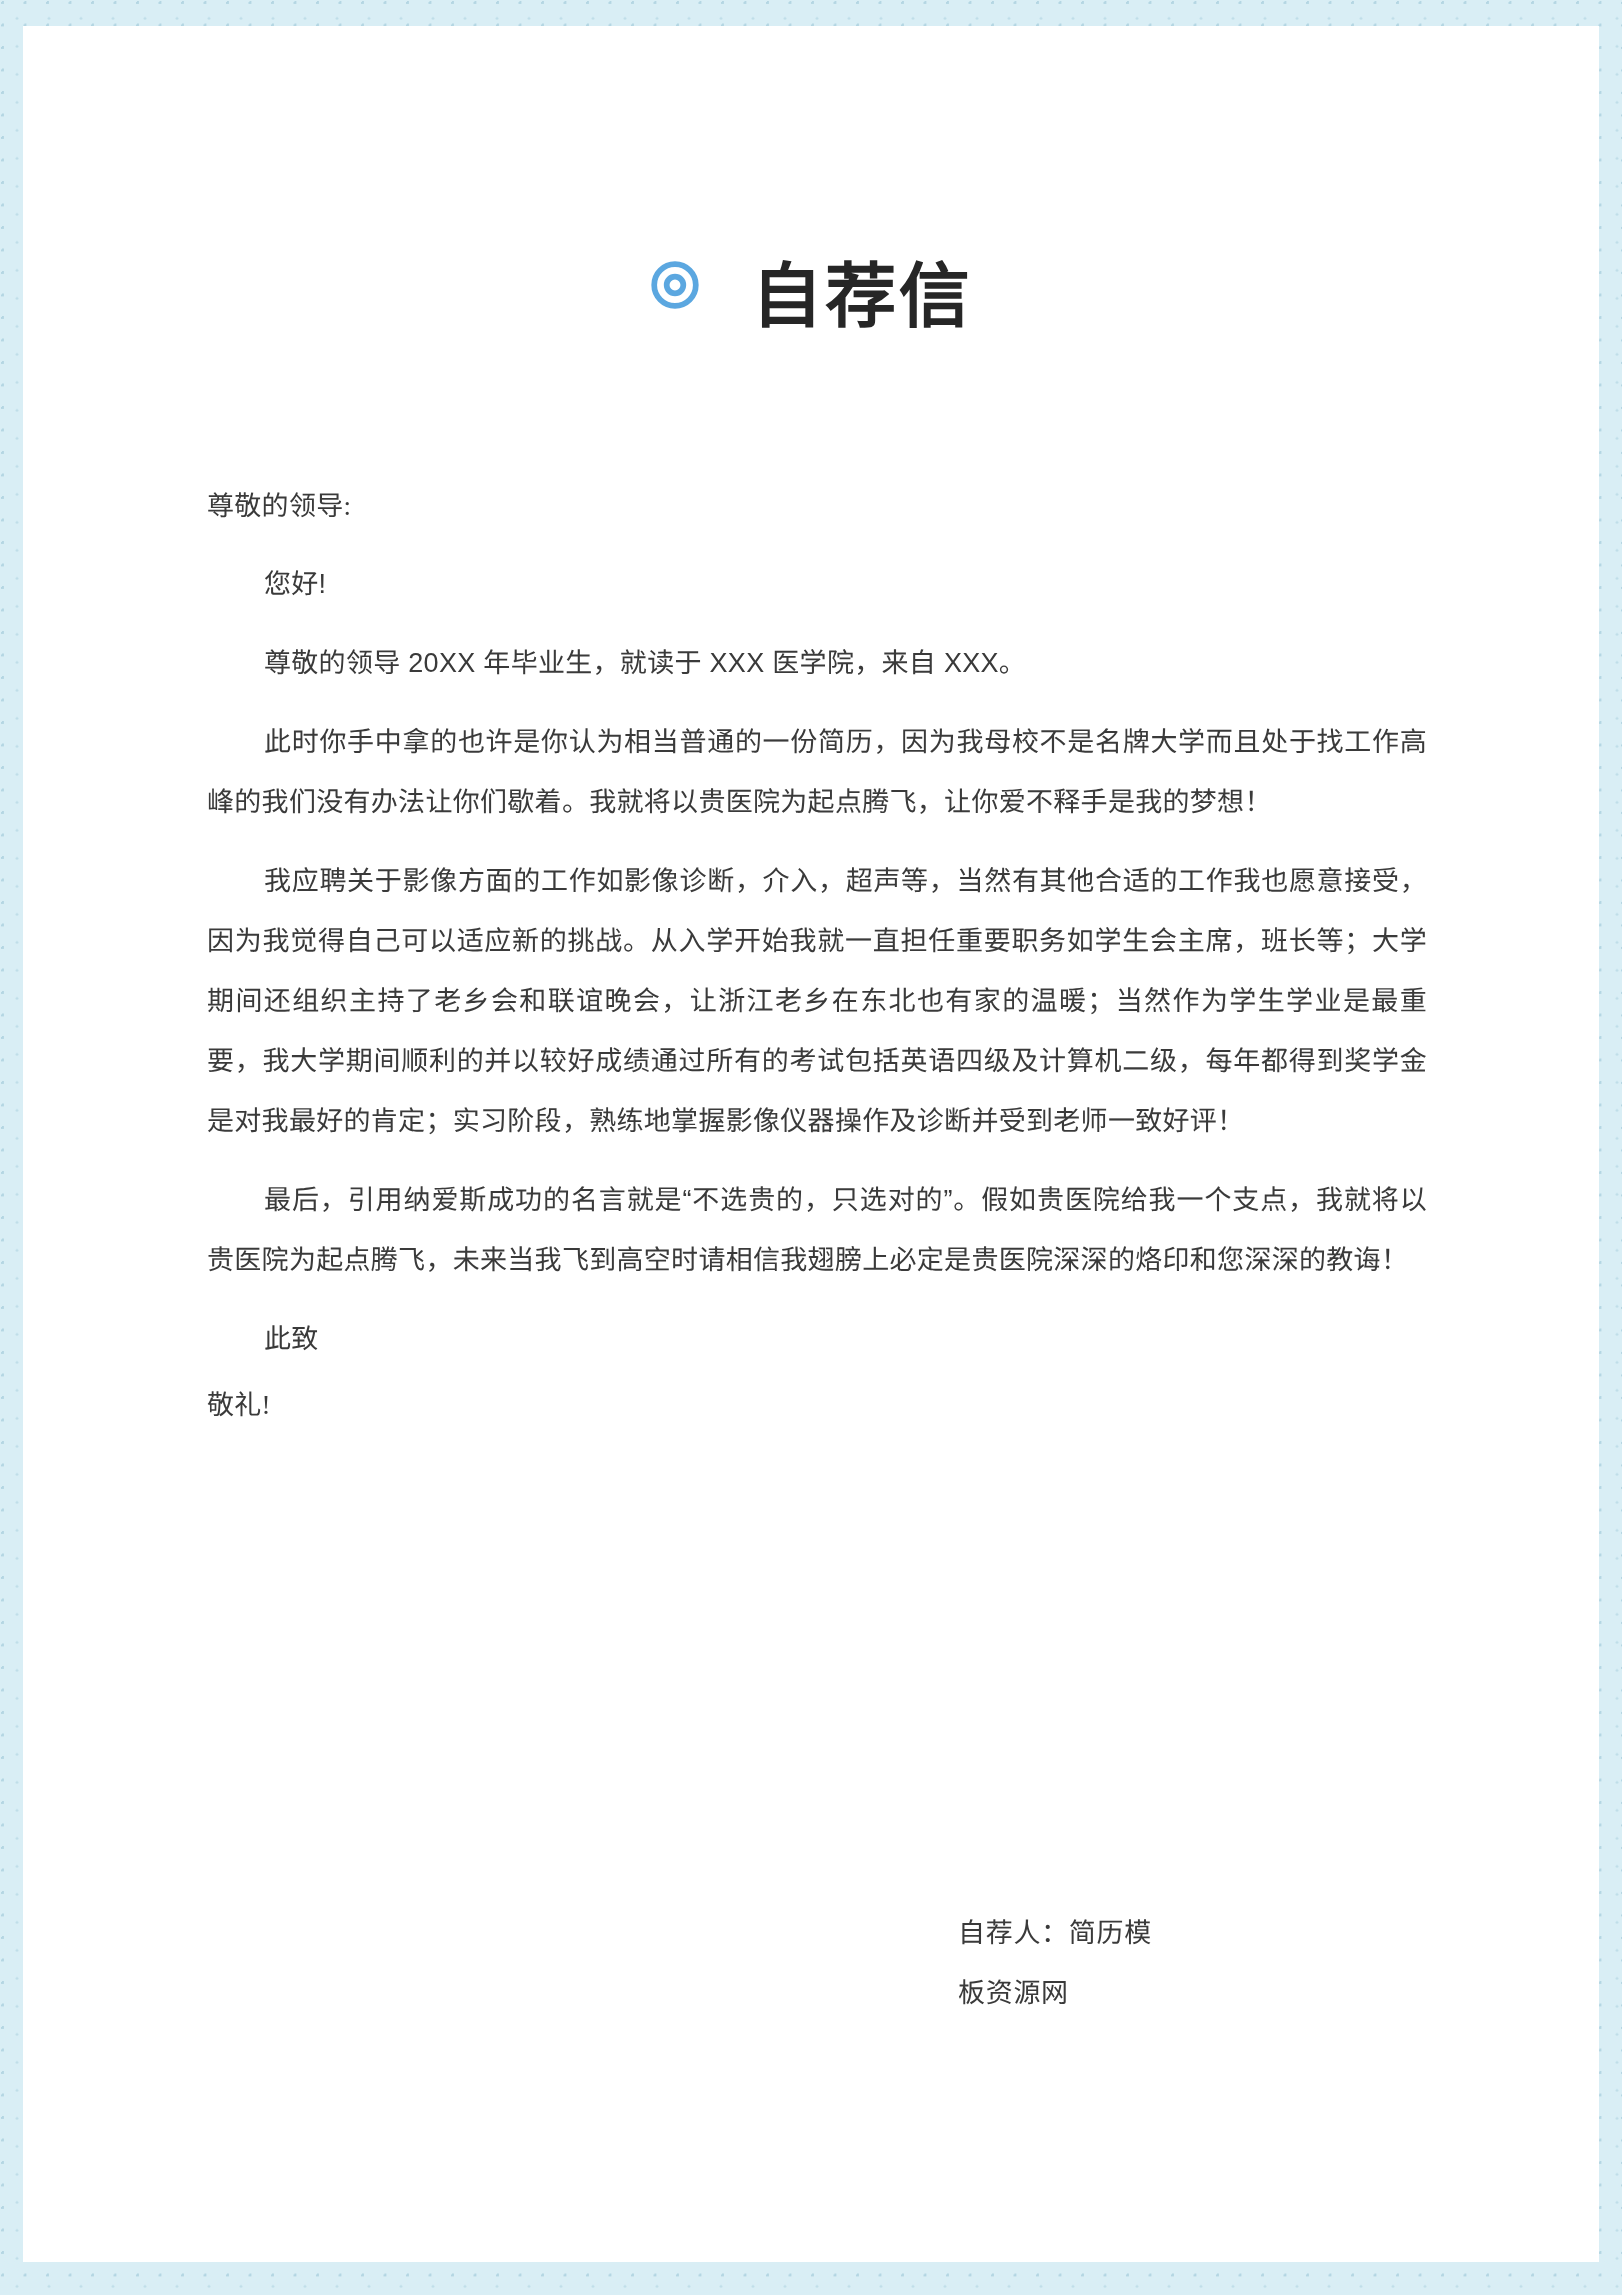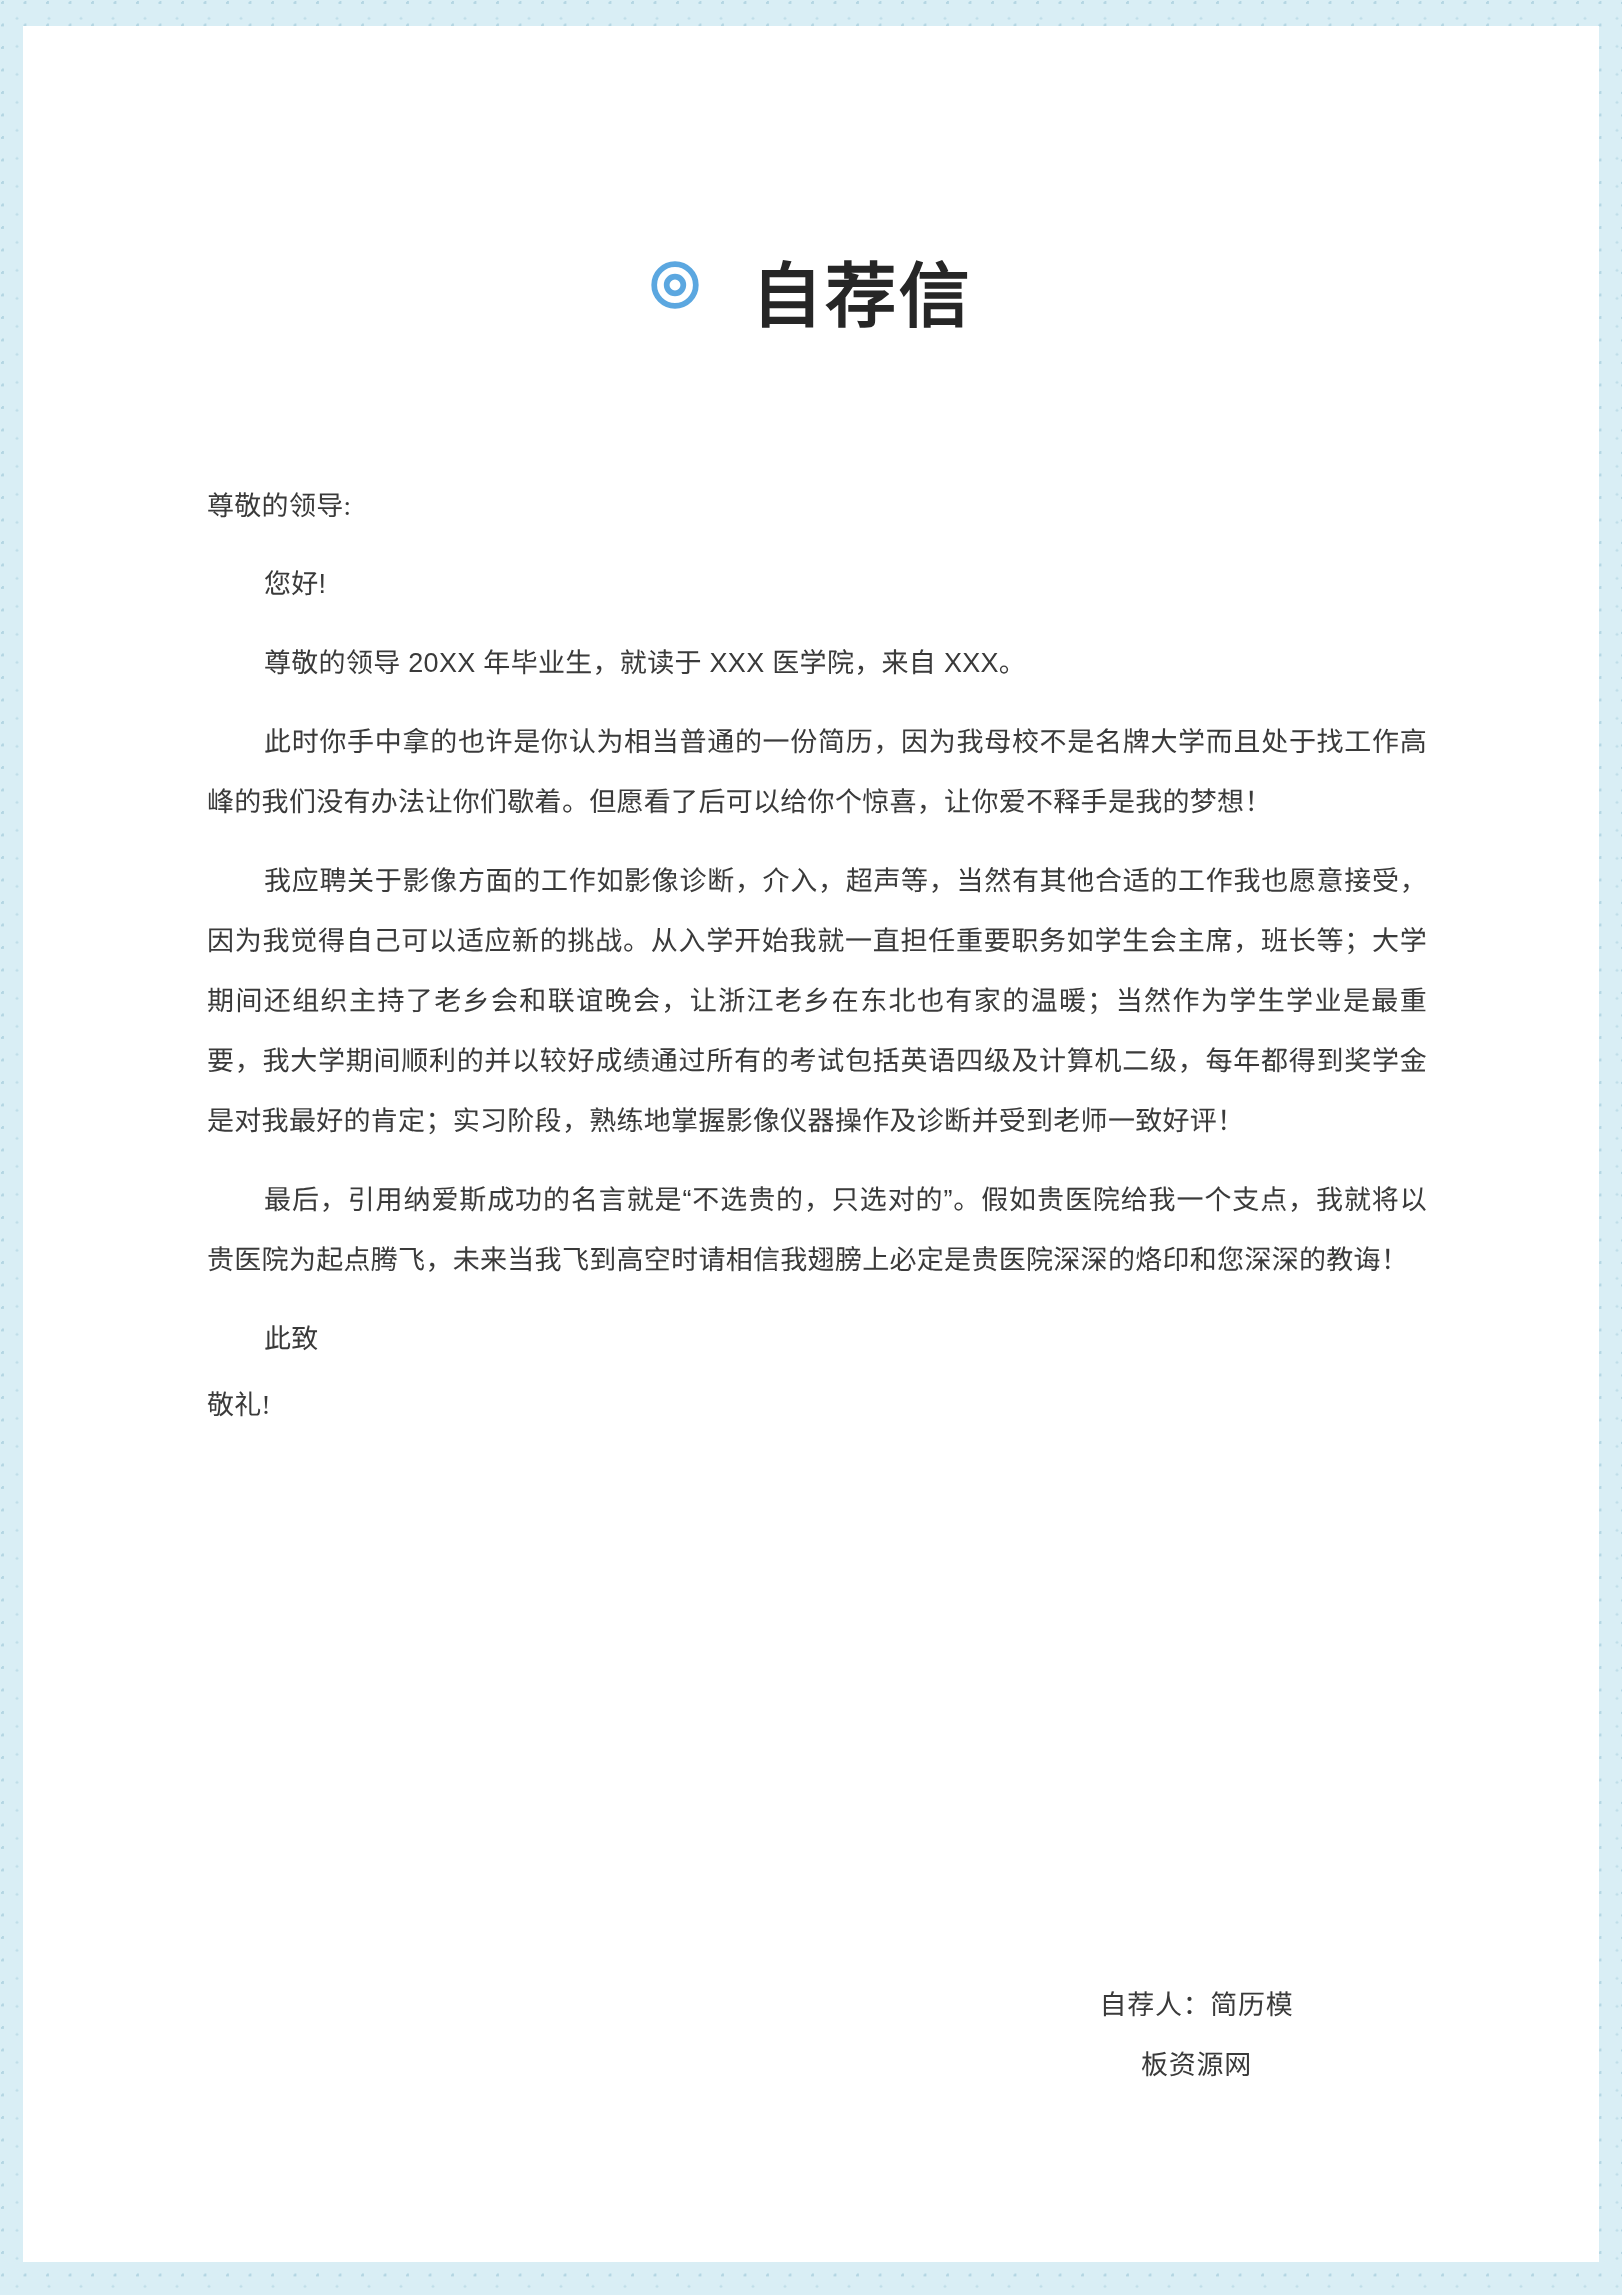--- a/index.html
+++ b/index.html
@@ -98,22 +98,22 @@
   }
   .para.flush {
     text-indent: 0;
     font-family: Liberation Serif, serif;
   }
 
   
   .signature-block {
     position: absolute;
     right: 164px;
-    top: 1949px;
-    text-align: center;
+    top: 1877px;
+    text-align: left;
     width: 477px;
   }
   .sign-line {
     font-size: 27px;
     line-height: 60px;
     color: #3a3a3a;
     letter-spacing: 0.7px;
     font-family: "Liberation Sans", "DejaVu Sans", sans-serif;
   }
 </style>
@@ -133,21 +133,21 @@
   </div>
 
   <div class="letter-body">
 
     <p class="para salutation flush">尊敬的领导:</p>
 
     <p class="para indent">您好!</p>
 
     <p class="para indent">尊敬的领导 20XX 年毕业生，就读于 XXX 医学院，来自 XXX。</p>
 
-    <p class="para indent">此时你手中拿的也许是你认为相当普通的一份简历，因为我母校不是名牌大学而且处于找工作高峰的我们没有办法让你们歇着。但愿看了后可以给你个惊喜，让你爱不释手是我的梦想！</p>
+    <p class="para indent">此时你手中拿的也许是你认为相当普通的一份简历，因为我母校不是名牌大学而且处于找工作高峰的我们没有办法让你们歇着。我就将以贵医院为起点腾飞，让你爱不释手是我的梦想！</p>
 
     <p class="para indent">我应聘关于影像方面的工作如影像诊断，介入，超声等，当然有其他合适的工作我也愿意接受，因为我觉得自己可以适应新的挑战。从入学开始我就一直担任重要职务如学生会主席，班长等；大学期间还组织主持了老乡会和联谊晚会，让浙江老乡在东北也有家的温暖；当然作为学生学业是最重要，我大学期间顺利的并以较好成绩通过所有的考试包括英语四级及计算机二级，每年都得到奖学金是对我最好的肯定；实习阶段，熟练地掌握影像仪器操作及诊断并受到老师一致好评！</p>
 
 
     <p class="para indent">最后，引用纳爱斯成功的名言就是“不选贵的，只选对的”。假如贵医院给我一个支点，我就将以贵医院为起点腾飞，未来当我飞到高空时请相信我翅膀上必定是贵医院深深的烙印和您深深的教诲！</p>
 
 
     <p class="para indent tight">此致</p>
 
     <p class="para flush">敬礼!</p>

